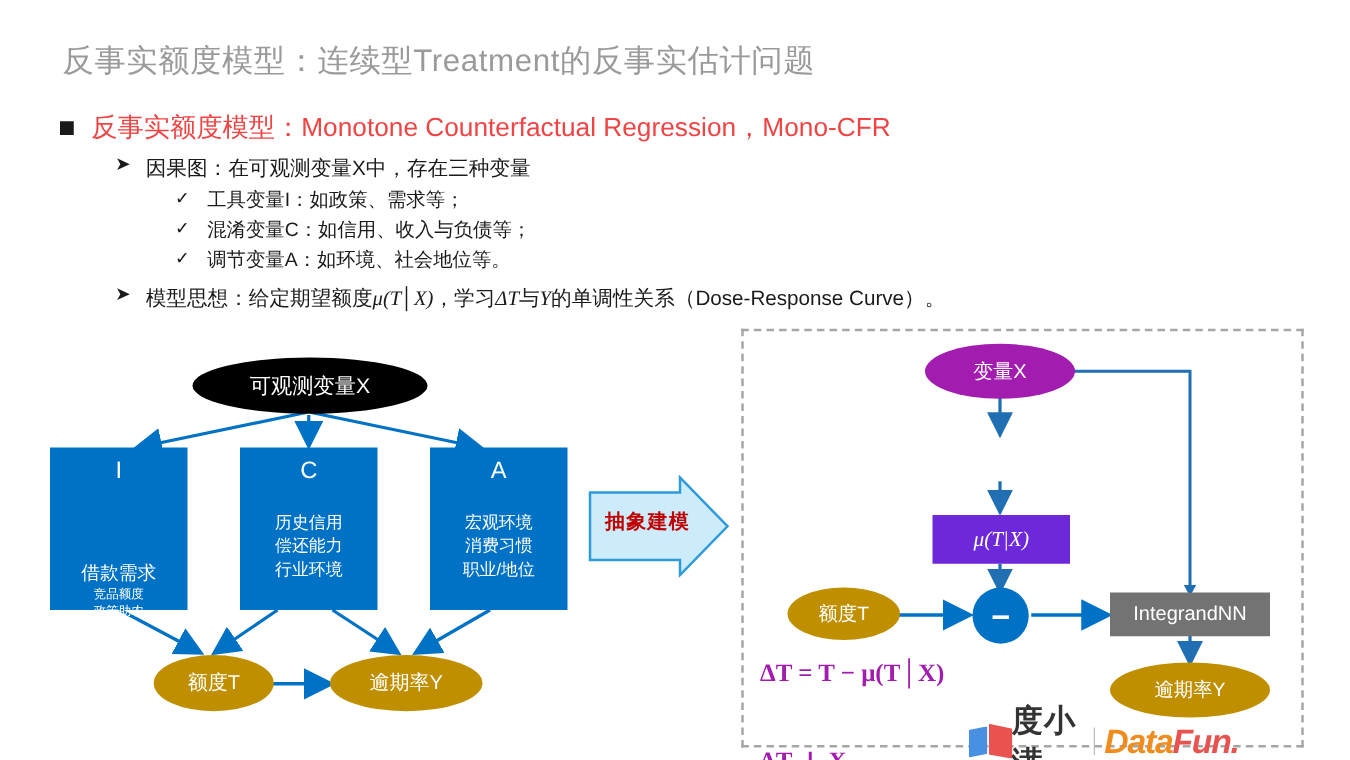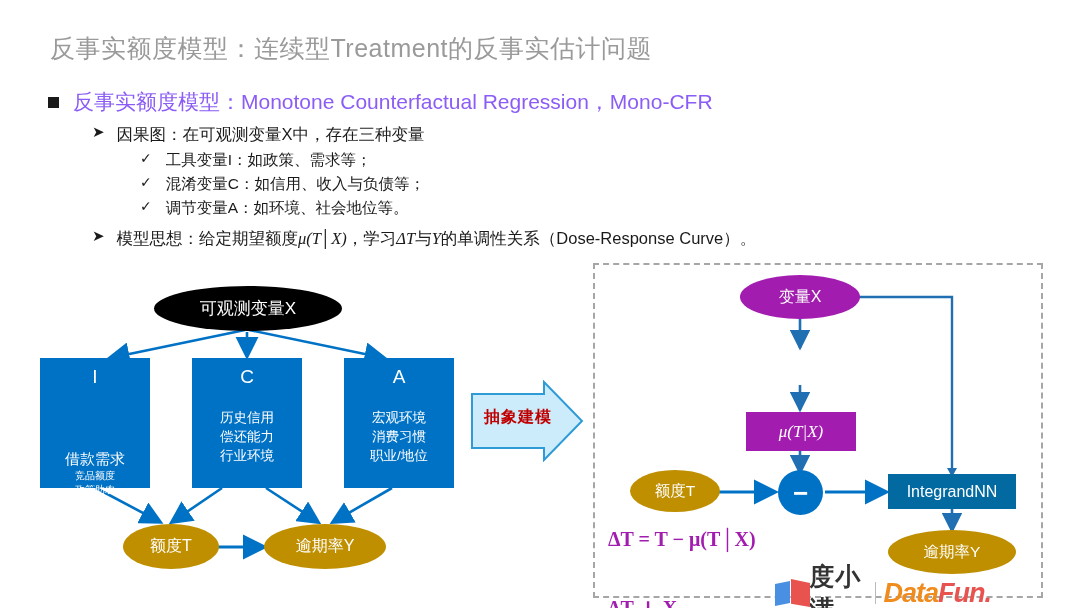--- a/index.html
+++ b/index.html
@@ -12,21 +12,21 @@
 
   
   .title{
     position:absolute;left:50px;top:32px;
     font-size:25px;color:#9a9a9a;letter-spacing:.5px;white-space:nowrap;
   }
 
   
   .lvl1{
     position:absolute;left:48px;top:88px;
-    font-size:21px;color:#8b5cf6;white-space:nowrap;
+    font-size:21px;color:#ef4444;white-space:nowrap;
     display:flex;align-items:center;gap:14px;
   }
   .sq{width:11px;height:11px;background:#1a1a1a;display:inline-block;}
 
   .lvl2{
     position:absolute;font-size:16.5px;color:#1a1a1a;white-space:nowrap;
     display:flex;align-items:flex-start;gap:12px;
   }
   .lvl2 .ar{font-size:15px;color:#1a1a1a;line-height:1.1;}
 
@@ -197,33 +197,33 @@
     <line x1="825" y1="492" x2="886" y2="492" stroke="#0072C6" stroke-width="2.8" marker-end="url(#ah)"></line>
 
     <line x1="952" y1="508" x2="952" y2="531" stroke="#1F6FB2" stroke-width="2.6" marker-end="url(#ah2)"></line>
   </svg>
 
   <div class="node ellipse" style="left:740px;top:275px;width:120px;height:44px;background:#a21caf;font-size:16px;">
     <span>变量X</span>
   </div>
 
 
-  <div class="node rect" style="left:746px;top:412px;width:110px;height:39px;background:#a21caf;font-size:17px;">
+  <div class="node rect" style="left:746px;top:412px;width:110px;height:39px;background:#6d28d9;font-size:17px;">
     <span class="mi">μ(T|X)</span>
   </div>
 
   <div class="node ellipse" style="left:630px;top:470px;width:90px;height:42px;background:#BF8F00;font-size:15.5px;">
     <span>额度T</span>
   </div>
 
   <div class="node ellipse" style="left:778px;top:470px;width:45px;height:45px;background:#0072C6;font-size:26px;font-weight:bold;line-height:1;">
     <span>−</span>
   </div>
 
-  <div class="node rect" style="left:888px;top:474px;width:128px;height:35px;background:#0369a1;font-size:16px;">
+  <div class="node rect" style="left:888px;top:474px;width:128px;height:35px;background:#737373;font-size:16px;">
     <span>IntegrandNN</span>
   </div>
 
   <div class="node ellipse" style="left:888px;top:530px;width:128px;height:44px;background:#BF8F00;font-size:15.5px;">
     <span>逾期率Y</span>
   </div>
 
   <div class="formula" style="left:608px;top:528px;font-size:20px;">ΔT = T − μ(T│X)</div>
   <div class="formula" style="left:608px;top:556px;font-size:20px;margin-top:40px;">ΔT ⊥ X</div>
 

